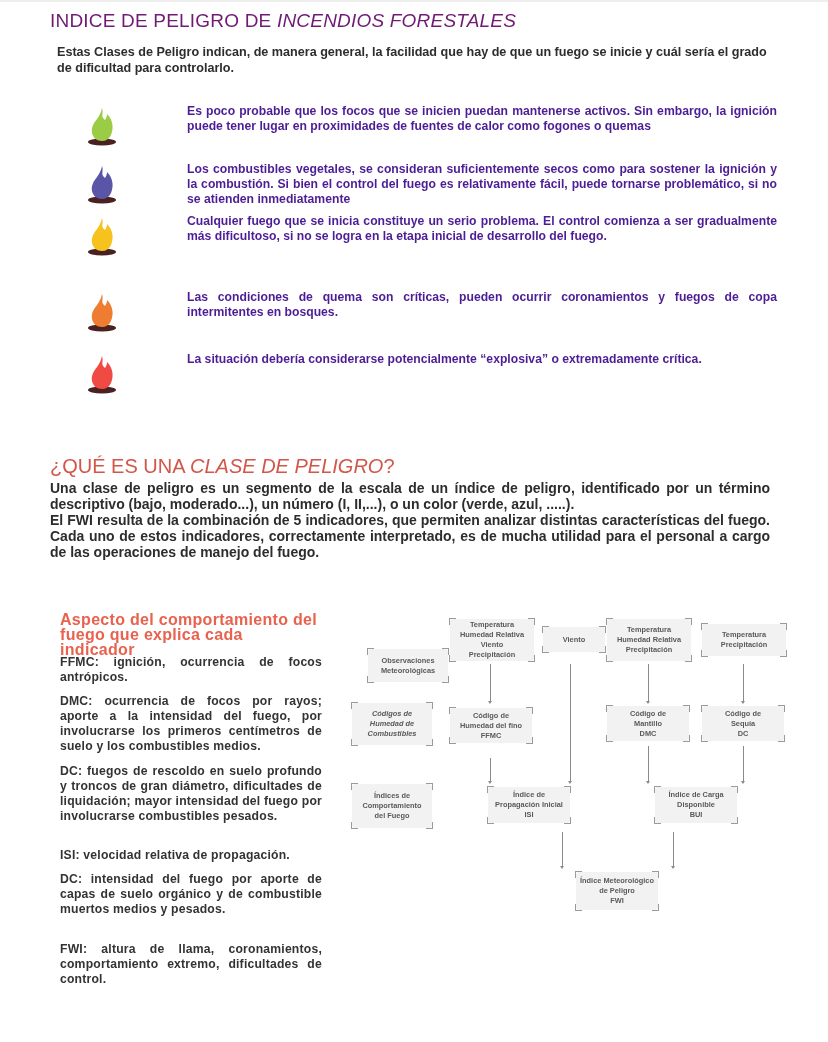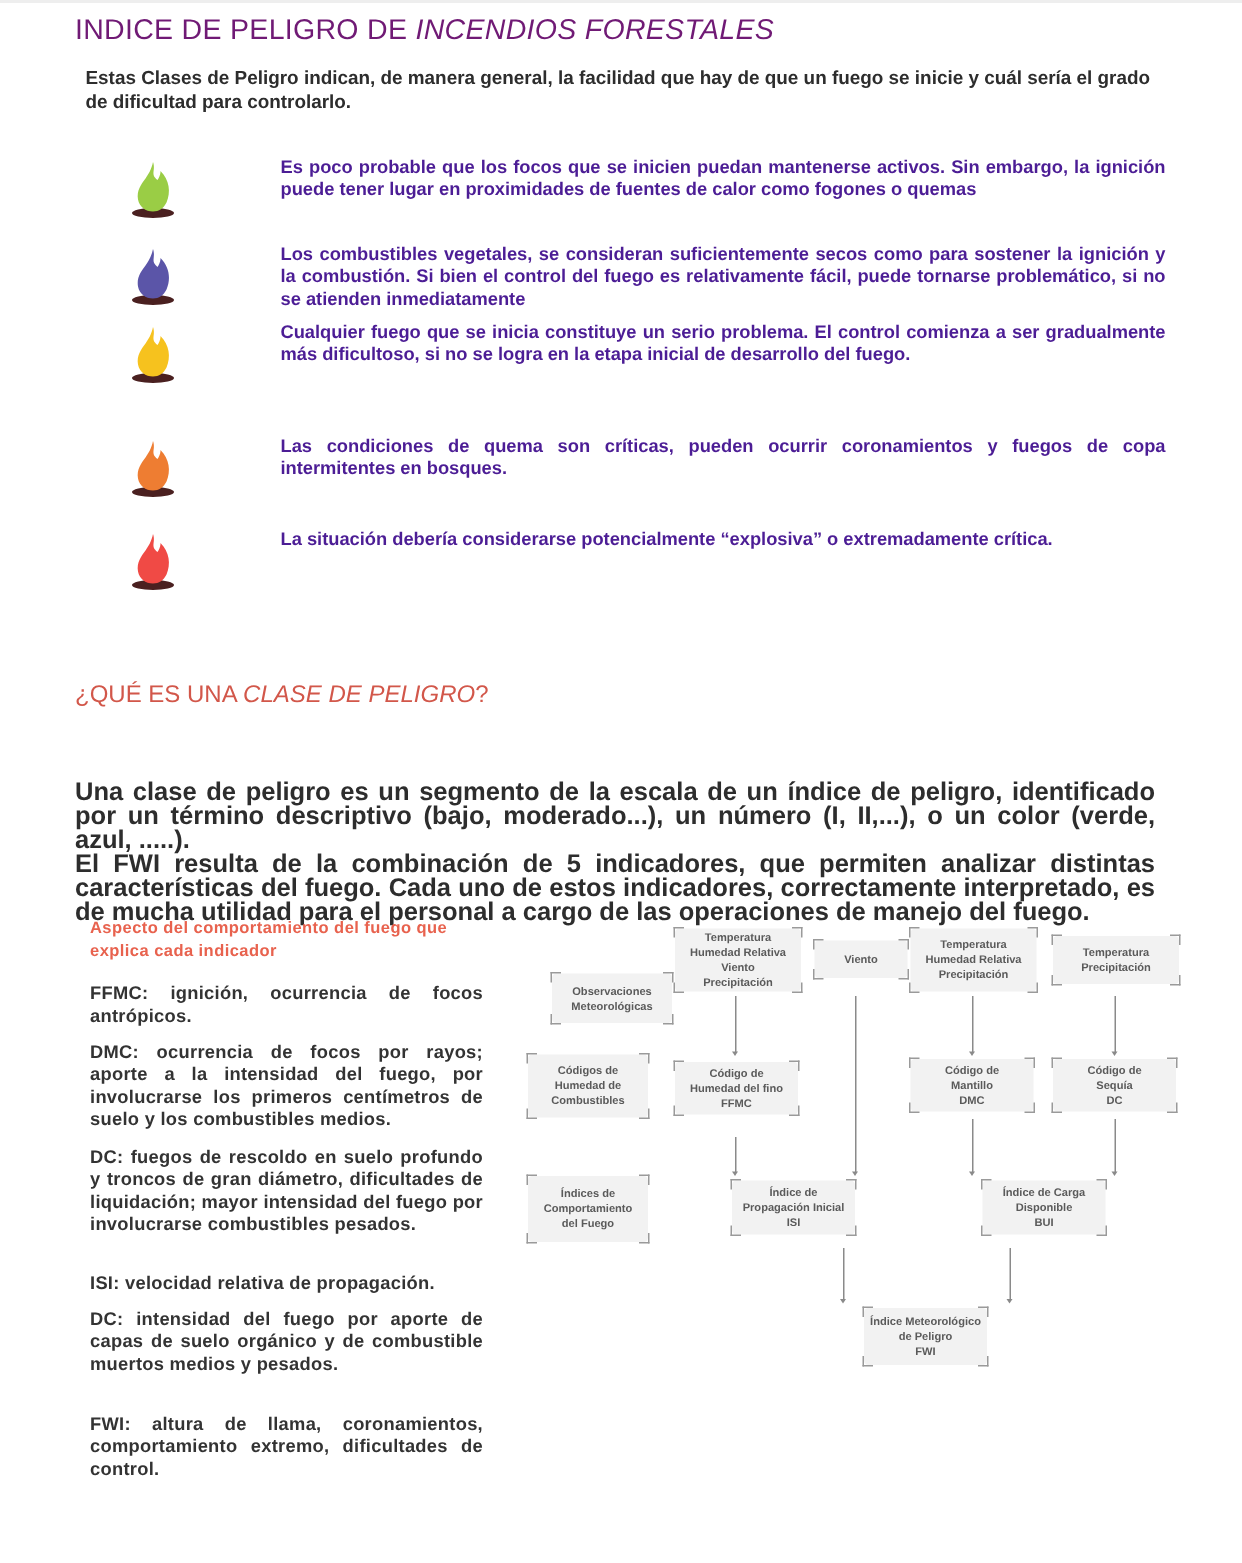--- a/index.html
+++ b/index.html
@@ -4,25 +4,25 @@
   <style>
     html, body { margin: 0; padding: 0; background: #ffffff; }
     body { width: 828px; height: 1042px; position: relative; overflow: hidden; font-family: "Liberation Sans", sans-serif; color: #2e2e2e; }
     .topline { position: absolute; left: 0; top: 0; width: 828px; height: 2px; background: #eeeeee; }
     .h1 { position: absolute; left: 50px; top: 10px; font-size: 19px; color: #701a75; letter-spacing: 0.2px; font-family: "Liberation Sans", sans-serif; }
     .h1 i { font-style: italic; }
     .intro { position: absolute; left: 57px; top: 44px; width: 720px; font-size: 12.6px; font-weight: bold; line-height: 16px; color: #2d2d2d; }
     .class-row { position: absolute; left: 80px; width: 720px; height: 50px; }
     .flame { position: absolute; left: 0; top: 0; width: 44px; height: 48px; }
     .class-text { position: absolute; left: 107px; top: 2px; width: 590px; font-size: 12.2px; font-weight: bold; line-height: 15px; color: #4c1d95; text-align: justify; }
-    .h2 { position: absolute; left: 50px; top: 455px; font-size: 16px; color: #d2574a; }
+    .h2 { position: absolute; left: 50px; top: 455px; font-size: 20px; color: #d2574a; }
     .h2 i { font-style: italic; }
-    .def { position: absolute; left: 50px; top: 480px; width: 720px; font-size: 17px; font-weight: bold; line-height: 16px; color: #2d2d2d; text-align: justify; margin-top: 40px; }
+    .def { position: absolute; left: 50px; top: 480px; width: 720px; font-size: 14px; font-weight: bold; line-height: 16px; color: #2d2d2d; text-align: justify; }
     .def p { margin: 0; }
-    .aspect-title { position: absolute; left: 60px; top: 612px; width: 260px; font-size: 11px; font-weight: bold; line-height: 15px; color: #e8624e; letter-spacing: 0.3px; }
+    .aspect-title { position: absolute; left: 60px; top: 612px; width: 260px; font-size: 16px; font-weight: bold; line-height: 15px; color: #e8624e; letter-spacing: 0.3px; }
     .ind { position: absolute; left: 60px; width: 262px; font-size: 12.2px; font-weight: bold; line-height: 15px; color: #333; text-align: justify; letter-spacing: 0.2px; }
     .node { position: absolute; background: #f2f2f2; border-radius: 3px; display: flex; align-items: center; justify-content: center; text-align: center; font-size: 7.4px; font-weight: bold; color: #5a5a5a; line-height: 10px; box-sizing: border-box; padding: 2px 4px; }
     .node::before, .node::after { content: ""; position: absolute; width: 6px; height: 6px; border-color: #9a9a9a; border-style: solid; }
     .node::before { left: -1px; top: -1px; border-width: 1px 0 0 1px; }
     .node::after { right: -1px; bottom: -1px; border-width: 0 1px 1px 0; }
     .node .c1, .node .c2 { position: absolute; width: 6px; height: 6px; border-color: #9a9a9a; border-style: solid; }
     .node .c1 { right: -1px; top: -1px; border-width: 1px 1px 0 0; }
     .node .c2 { left: -1px; bottom: -1px; border-width: 0 0 1px 1px; }
     .node span.t { white-space: pre-line; }
     .arrow { position: absolute; width: 1px; background: #8a8a8a; }
@@ -117,21 +117,21 @@
 Humedad Relativa
 Precipitación</span>
     </div>
   <div class="node" style="left:702px;top:624px;width:84px;height:32px;">
       <i class="c1"></i>
       <i class="c2"></i>
       <span class="t">Temperatura
 Precipitación</span>
     </div>
 
-  <div class="node" style="left:352px;top:703px;width:80px;height:42px;">
+  <div class="node" style="left:352px;top:703px;width:80px;height:42px;font-style:italic;">
       <i class="c1"></i>
       <i class="c2"></i>
       <span class="t">Códigos de
 Humedad de
 Combustibles</span>
     </div>
   <div class="node" style="left:450px;top:708px;width:82px;height:35px;">
       <i class="c1"></i>
       <i class="c2"></i>
       <span class="t">Código de

